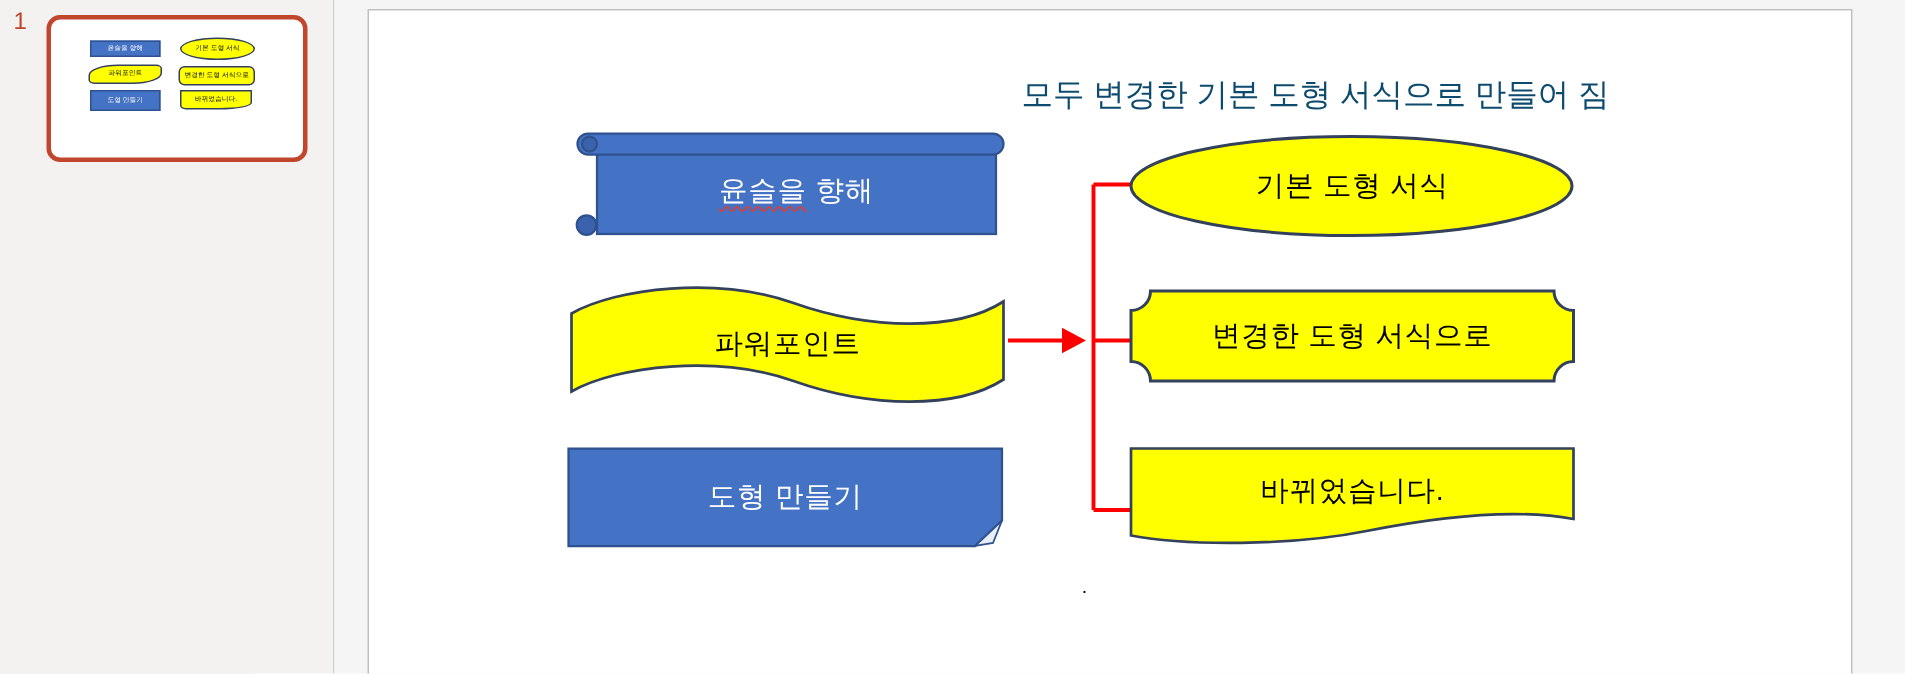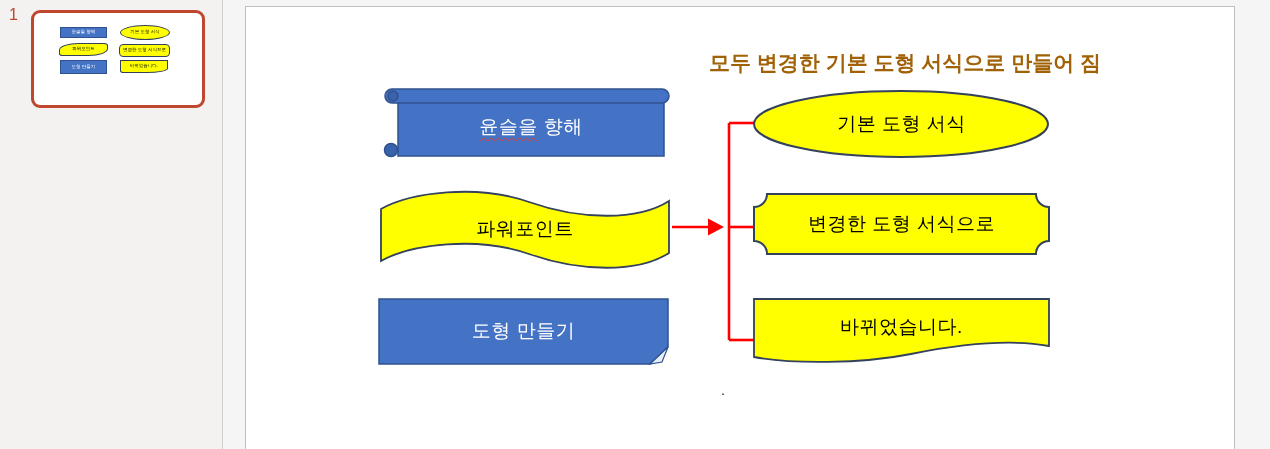--- a/index.html
+++ b/index.html
@@ -35,23 +35,23 @@
     position:absolute;display:flex;align-items:center;justify-content:center;
     font-size:19px;letter-spacing:0.5px;white-space:pre;pointer-events:none;
   }
   .on-blue{color:#ffffff;}
   .on-yellow{color:#000000;}
   .squiggle{
     text-decoration:underline;text-decoration-style:wavy;
     text-decoration-color:#e43b2c;text-decoration-thickness:1px;text-underline-offset:4px;
   }
   .annotation{
-    position:absolute;left:468px;top:42px;width:382px;height:28px;
+    position:absolute;left:440px;top:42px;width:382px;height:28px;
     display:flex;align-items:center;justify-content:center;
-    color:#a16207;font-weight:bold;font-size:21px;white-space:pre;
+    color:#0c4a6e;font-weight:normal;font-size:21px;white-space:pre;
   }
   .stray-dot{position:absolute;left:472px;top:376px;width:10px;height:14px;
     font-size:13px;color:#000;display:flex;align-items:center;justify-content:center;}
 </style>
 </head>
 <body>
 
 <div class="thumb-panel">
   <span class="slide-num">1</span>
   <div class="thumb">

